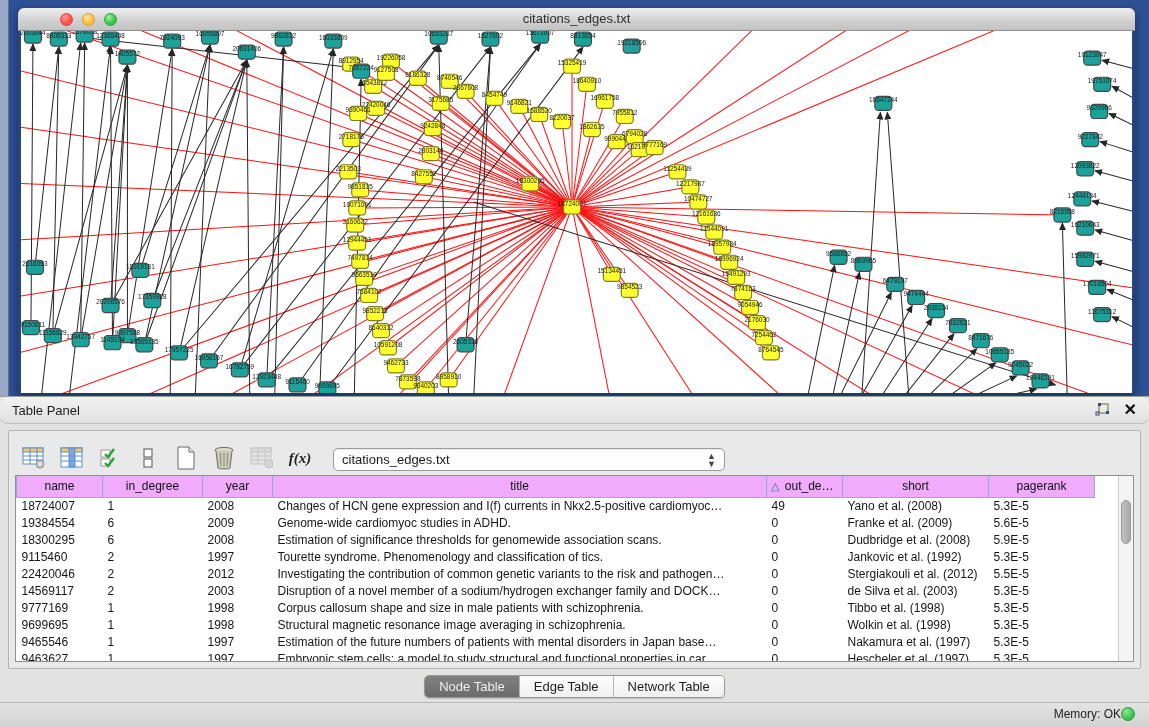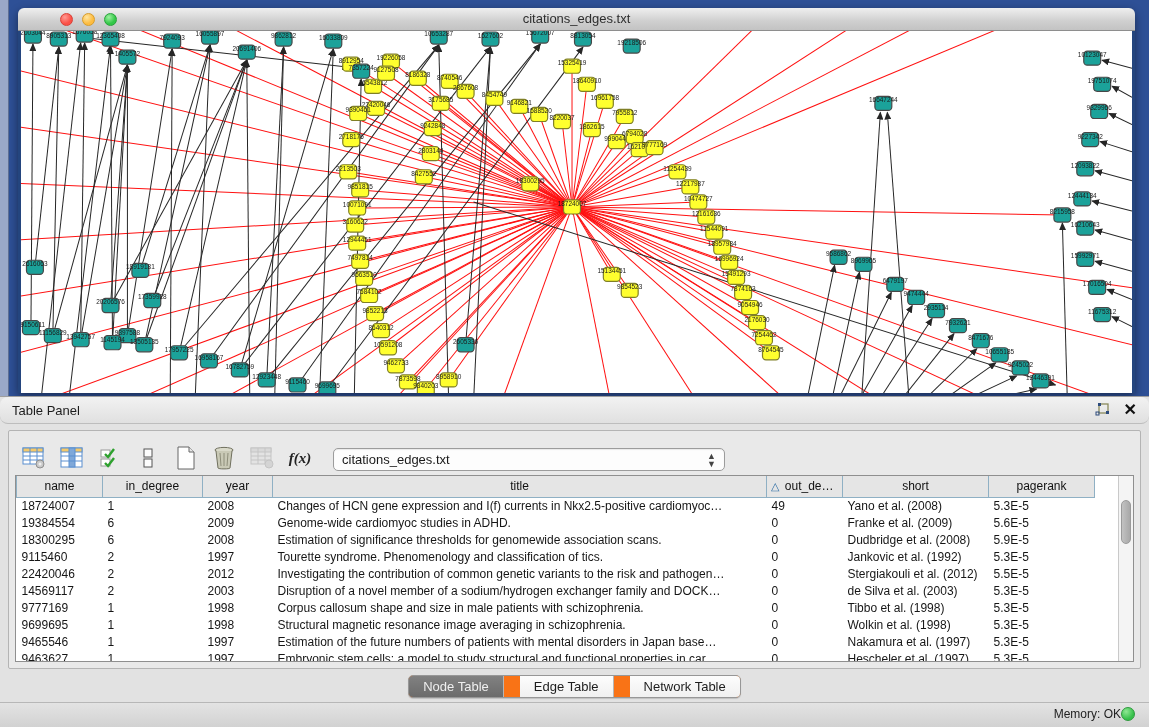--- a/index.html
+++ b/index.html
@@ -48,36 +48,36 @@
   .fx { font-size:15px; font-style:italic; font-weight:bold; color:#222; font-family:"Liberation Serif", serif; }
   .combo { margin-left:8px; width:392px; height:23px; background:#fdfdfd;
     border:1px solid #9c9c9c; border-radius:5px; display:flex; align-items:center;
     padding:0 8px; font-size:13px; color:#1a1a1a; box-shadow:inset 0 1px 1px rgba(0,0,0,.08); }
   .combo-label { flex:1; }
   .combo-arrows { font-size:9px; color:#444; line-height:8px; text-align:center; }
 
   .grid-wrap { position:absolute; left:6px; right:6px; top:44px; bottom:6px;
     background:#ffffff; border:1px solid #8f8f8f; overflow:hidden; }
   table.data { border-collapse:collapse; table-layout:fixed; width:1078px; font-size:12px; }
-  table.data th { background:#e5e5e5; border:1px solid #8fb0c4; border-top:none;
+  table.data th { background:#f0abfc; border:1px solid #8fb0c4; border-top:none;
     height:21px; font-weight:normal; font-size:12px; color:#111; text-align:center;
     overflow:hidden; white-space:nowrap; }
   table.data th.sorted { text-align:left; padding-left:4px; }
   .sort-tri { color:#2e6da4; font-size:11px; margin-right:2px; }
   table.data td { height:17px; padding:0 0 0 5px; color:#161616;
     overflow:hidden; white-space:nowrap; text-overflow:clip; }
   .vscroll { position:absolute; right:0; top:0; bottom:0; width:15px;
     background:#f4f4f4; border-left:1px solid #c9c9c9; }
   .vscroll .thumb { position:absolute; left:2px; top:24px; width:10px; height:44px;
     border-radius:5px; background:linear-gradient(90deg,#c2c2c2,#a8a8a8); border:1px solid #9a9a9a; }
 
   .tabs-row { position:absolute; left:0; right:0; bottom:28px; height:26px;
     display:flex; justify-content:center; align-items:center; }
   .seg { display:flex; border:1px solid #979797; border-radius:5px; overflow:hidden;
-    background:#f97316; box-shadow:0 1px 1px rgba(0,0,0,.15);gap:16px; }
+    background:#fde047; box-shadow:0 1px 1px rgba(0,0,0,.15); }
   .seg-btn { padding:3px 14px; font-size:13px; color:#1d1d1d; background:linear-gradient(#fdfdfd,#f0f0f0);
     border-right:1px solid #b5b5b5; }
   .seg-btn:last-child { border-right:none; }
   .seg-btn.active { background:linear-gradient(#818181,#6b6b6b); color:#efefef; }
 
   .status-bar { position:absolute; left:0; right:0; bottom:0; height:25px;
     background:linear-gradient(#e3e3e3,#d2d2d2); border-top:1px solid #b7b7b7; }
   .memory { position:absolute; right:14px; top:4px; display:flex; align-items:center; 
     font-size:12px; color:#222; }
   .mem-dot { width:14px; height:14px; border-radius:50%;

